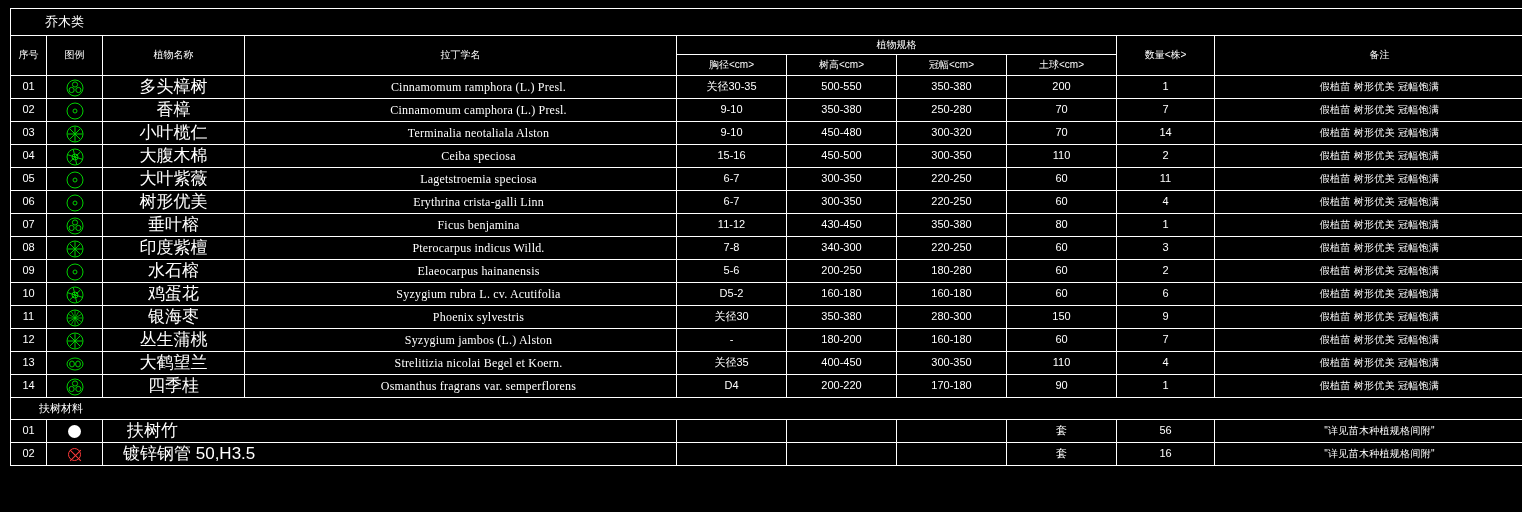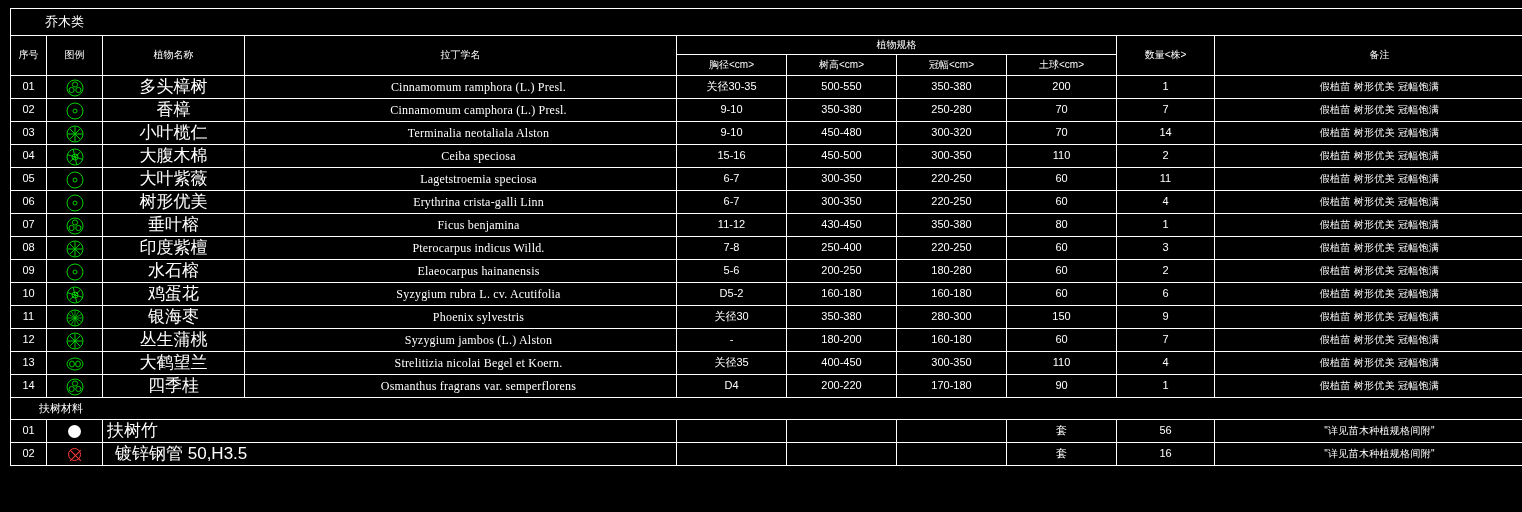--- a/index.html
+++ b/index.html
@@ -207,21 +207,21 @@
                 <line x1="9" y1="9" x2="9.00" y2="16.50" stroke="#00d000" stroke-width="1"></line>
                 <line x1="9" y1="9" x2="3.70" y2="14.30" stroke="#00d000" stroke-width="1"></line>
                 <line x1="9" y1="9" x2="1.50" y2="9.00" stroke="#00d000" stroke-width="1"></line>
                 <line x1="9" y1="9" x2="3.70" y2="3.70" stroke="#00d000" stroke-width="1"></line>
                 <line x1="9" y1="9" x2="9.00" y2="1.50" stroke="#00d000" stroke-width="1"></line>
                 <line x1="9" y1="9" x2="14.30" y2="3.70" stroke="#00d000" stroke-width="1"></line>
               </svg></span></td>
           <td class="cn">印度紫檀</td>
           <td class="latin">Pterocarpus indicus Willd.</td>
           <td class="num">7-8</td>
-          <td class="num">250-400</td>
+          <td class="num">340-300</td>
           <td class="num">220-250</td>
           <td class="num">60</td>
           <td class="num">3</td>
           <td class="remark">假植苗 树形优美 冠幅饱满</td>
         </tr>
         <tr class="rowh">
           <td class="num">09</td>
           <td><span class="ico"><svg width="18" height="18" viewBox="0 0 18 18">
                 <circle cx="9" cy="9" r="8" fill="none" stroke="#00d000" stroke-width="1"></circle>
                 <circle cx="9" cy="9" r="2" fill="none" stroke="#00d000" stroke-width="1"></circle>
@@ -340,32 +340,32 @@
       </tbody>
     <tbody>
       <tr>
         <td class="sec" colspan="11">扶树材料</td>
       </tr>
     </tbody>
     <tbody id="material-rows">
         <tr class="rowh">
           <td class="num">01</td>
           <td><span class="mat-ico dot"></span></td>
-          <td class="cn" colspan="2" style="text-align:left;padding-left:4px">扶树竹</td>
+          <td class="cn" colspan="2" style="text-align:left;padding-left:24px">扶树竹</td>
           <td></td>
           <td></td>
           <td></td>
           <td class="num">套</td>
           <td class="num">56</td>
           <td class="remark">"详见苗木种植规格间附"</td>
         </tr>
         <tr class="rowh">
           <td class="num">02</td>
           <td><span class="mat-ico cross-circ"></span></td>
-          <td class="cn" colspan="2" style="text-align:left;padding-left:12px">镀锌钢管 50,H3.5</td>
+          <td class="cn" colspan="2" style="text-align:left;padding-left:20px">镀锌钢管 50,H3.5</td>
           <td></td>
           <td></td>
           <td></td>
           <td class="num">套</td>
           <td class="num">16</td>
           <td class="remark">"详见苗木种植规格间附"</td>
         </tr>
       </tbody>
   </table>
 

